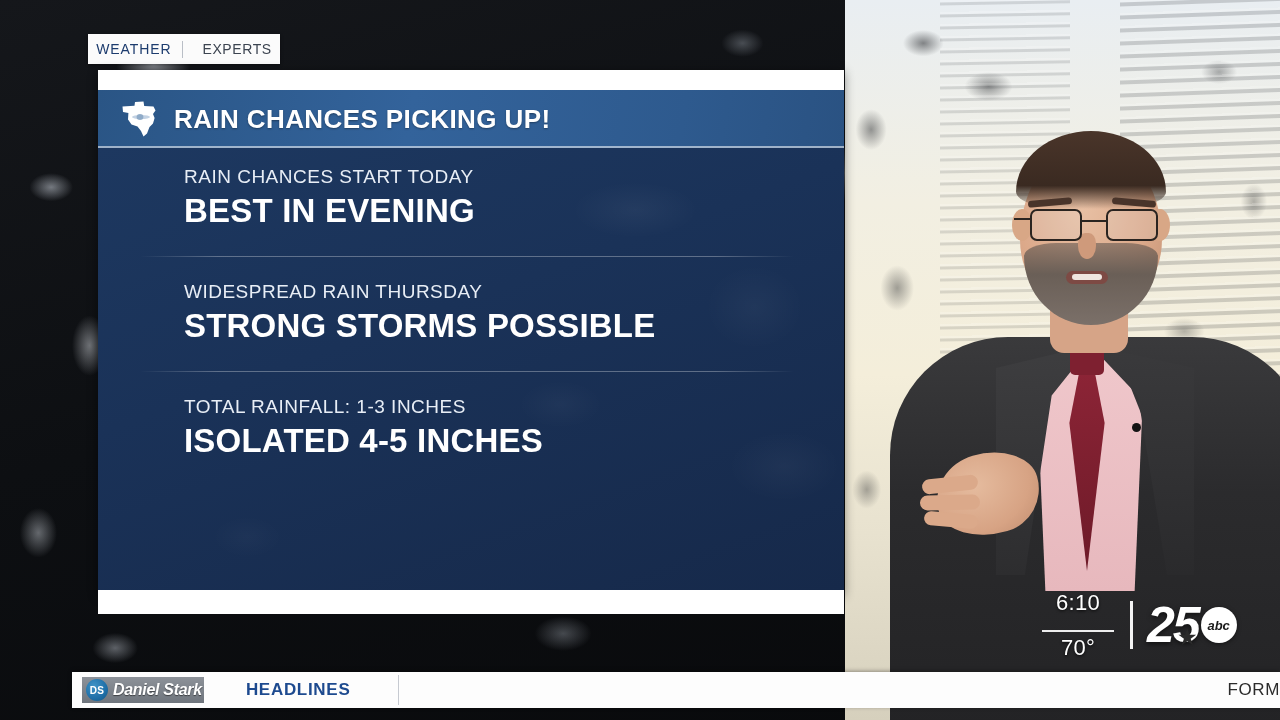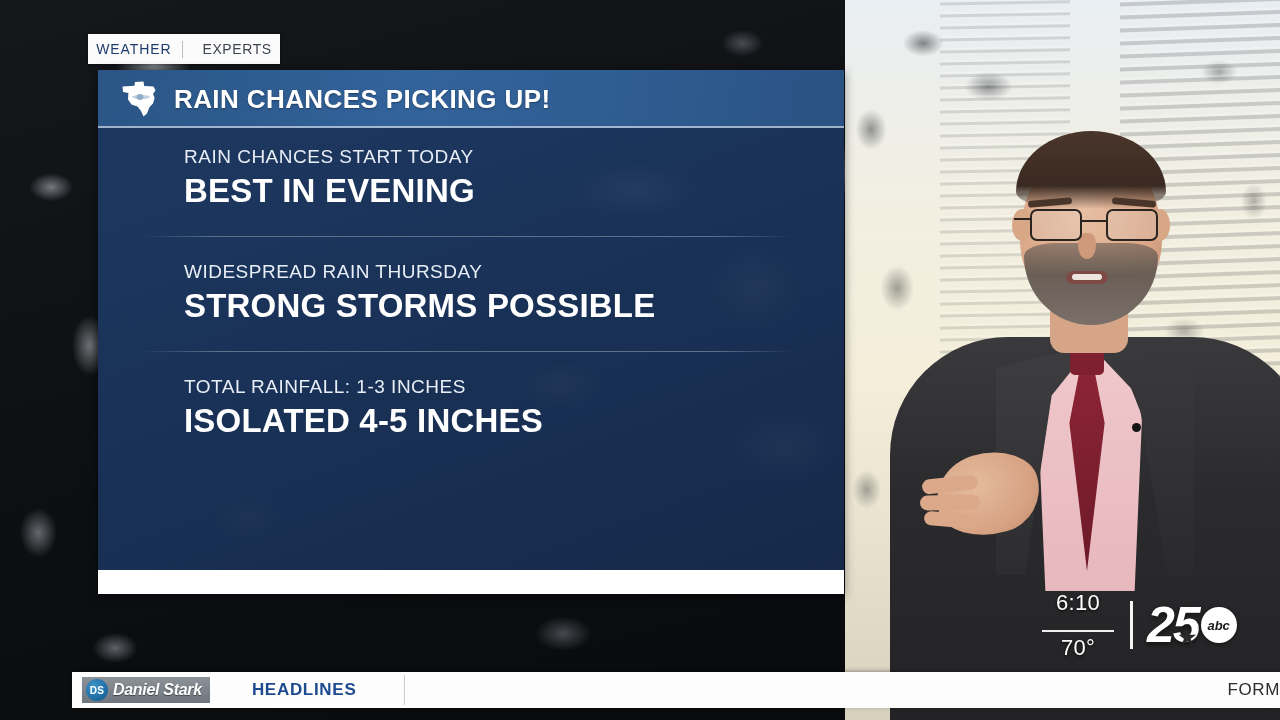--- a/index.html
+++ b/index.html
@@ -180,20 +180,21 @@
     background: #ffffff;
     box-shadow: 0 2px 10px rgba(0,0,0,.45);
   }
 
   #panel-title-bar {
     position: relative;
     height: 58px;
     background: linear-gradient(100deg, #2a5585 0%, #33639b 42%, #2e5a8e 78%, #2a5282 100%);
     display: flex; align-items: center;
     overflow: hidden;
+    margin-top: 20px;
   }
   #panel-title-bar::after {
     content: "";
     position: absolute; left: 0; right: 0; bottom: 0;
     height: 2px;
     background: rgba(255,255,255,.55);
   }
   #texas-icon { width: 48px; margin-left: 18px; display: flex; align-items: center; justify-content: center; }
   #panel-title {
     color: #ffffff;
@@ -292,21 +293,21 @@
     width: 1208px; height: 36px;
     background: #fdfdfd;
     display: flex; align-items: center;
     box-shadow: 0 -1px 4px rgba(0,0,0,.35);
   }
   #sponsor-logo {
     margin-left: 10px;
     height: 26px;
     display: flex; align-items: center;
     background: linear-gradient(180deg,#8d9299 0%, #6f757d 100%);
-    padding: 0 8px 0 4px;
+    padding: 0 2px 0 4px;
     gap: 5px;
   }
   #ds-badge {
     width: 22px; height: 22px; border-radius: 50%;
     background: radial-gradient(circle at 36% 32%, #3f93c6 0%, #1f6fa8 60%, #15557f 100%);
     color: #fff; font-size: 10px; font-weight: bold;
     display: flex; align-items: center; justify-content: center;
     letter-spacing: .3px;
   }
   #sponsor-name {

